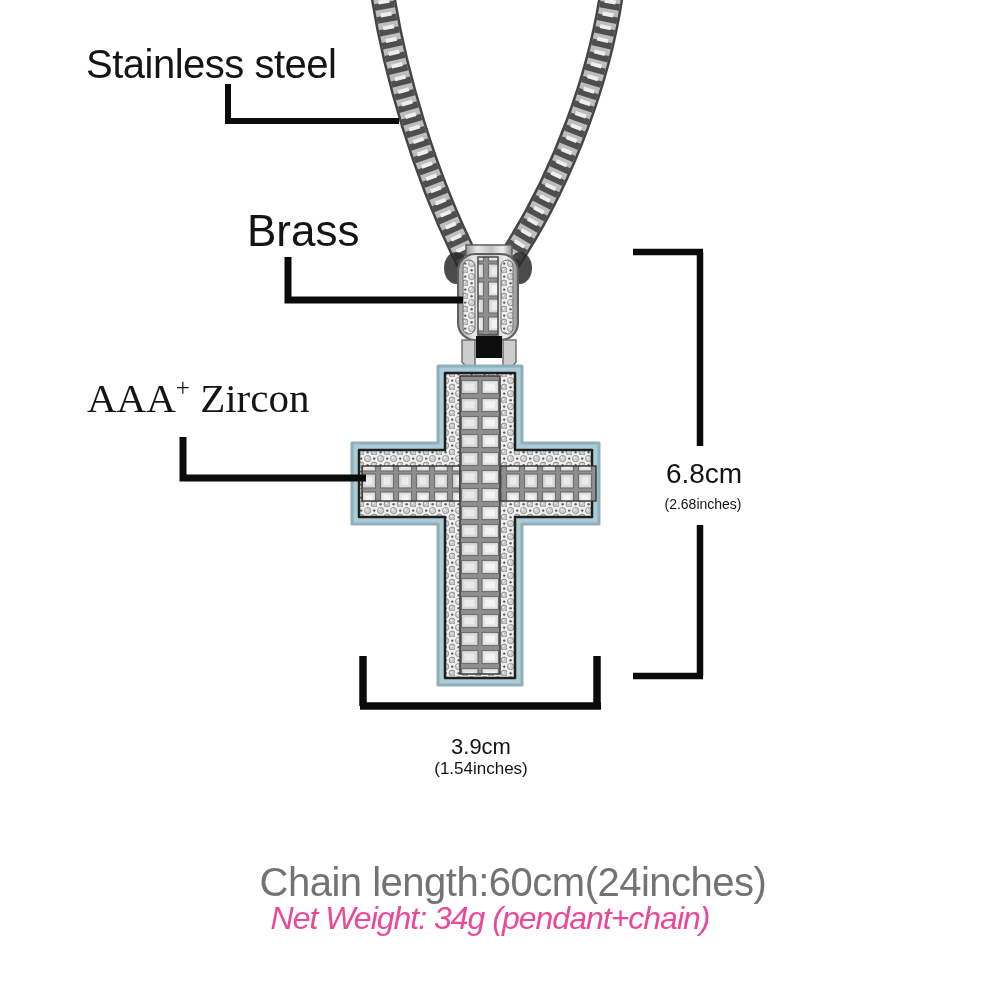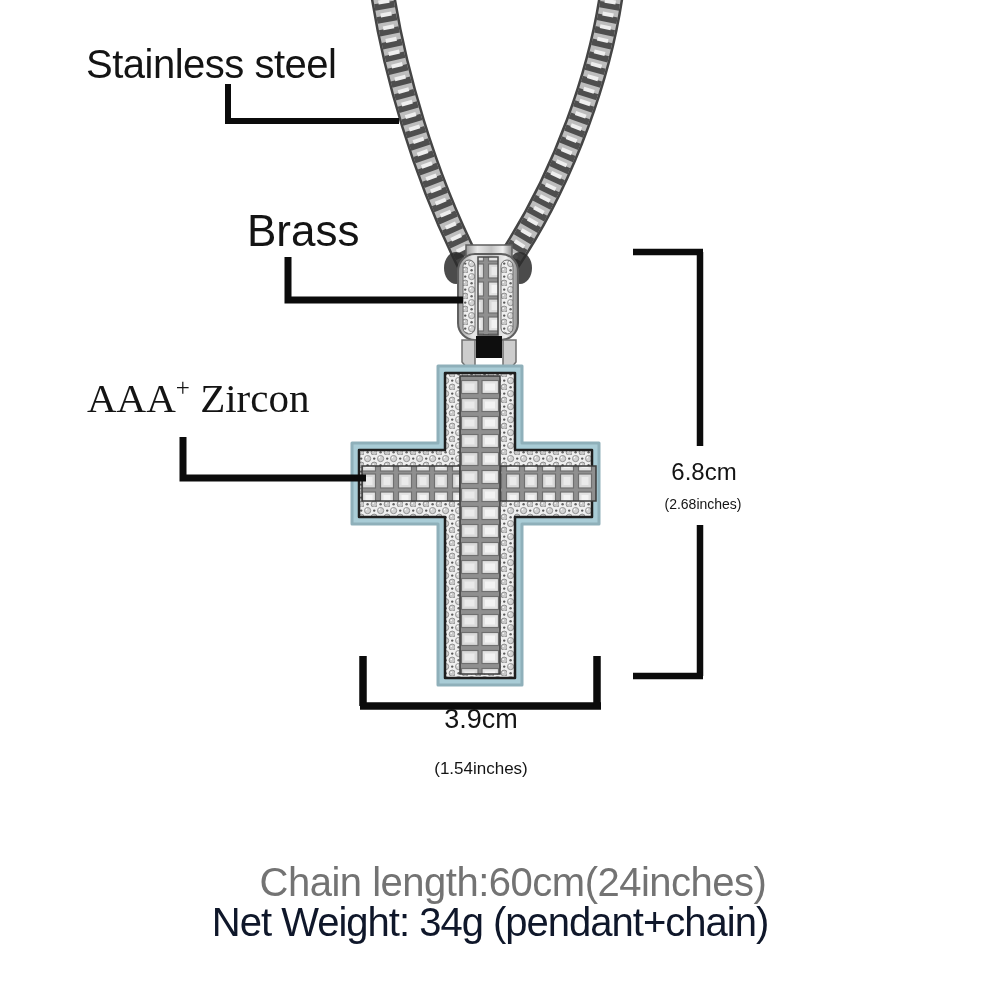--- a/index.html
+++ b/index.html
@@ -6,26 +6,26 @@
   #canvas{position:relative;width:1001px;height:1001px;background:#ffffff;overflow:hidden;
           font-family:"Liberation Sans", sans-serif;color:#0b0b0b;}
   svg{position:absolute;left:0;top:0;}
   .abs{position:absolute;white-space:nowrap;}
   .lbl{color:#141414;}
   .lbl-stainless{left:86px;top:42px;font-size:40px;letter-spacing:-0.5px;}
   .lbl-brass{left:247px;top:206px;font-size:44px;text-align:center;}
   .lbl-zircon{left:87px;top:374px;font-size:41px;font-family:"Liberation Serif", serif;}
   .lbl-zircon .sup{font-size:25px;position:relative;top:-16px;}
   .dim{color:#141414;text-align:center;}
-  .dim-h-cm{left:704px;top:458px;font-size:24px;transform:translateX(-50%);}
+  .dim-h-cm{left:704px;top:458px;font-size:28px;transform:translateX(-50%);}
   .dim-h-in{left:703px;top:496px;font-size:14px;transform:translateX(-50%);}
-  .dim-w-cm{left:481px;top:704px;font-size:27px;transform:translateX(-50%);}
+  .dim-w-cm{left:481px;top:734px;font-size:22px;transform:translateX(-50%);}
   .dim-w-in{left:481px;top:739px;font-size:17px;transform:translateX(-50%);margin-top:20px;}
   .footer-line{left:489px;top:860px;font-size:40px;letter-spacing:-0.5px;transform:translateX(-50%);color:#737373;margin-left:24px;}
-  .footer-line2{left:490px;top:900px;font-size:40px;letter-spacing:-1px;transform:translateX(-50%);color:#0f172a;}
+  .footer-line2{left:490px;top:900px;font-size:32px;letter-spacing:-1px;transform:translateX(-50%);color:#ec4899;font-style:italic;}
   .chain-base{fill:none;stroke:#454545;stroke-width:25;}
   .chain-mid{fill:none;stroke:#bdbdbd;stroke-width:20;}
   .chain-dark{fill:none;stroke:#4e4e4e;stroke-width:20;stroke-dasharray:6.5 6.5;}
   .chain-hi{fill:none;stroke:#eeeeee;stroke-width:11;stroke-dasharray:4 9;stroke-dashoffset:3;}
   .ann{stroke:#0b0b0b;fill:none;}
 </style>
 </head>
 <body>
 
 <div id="canvas">

